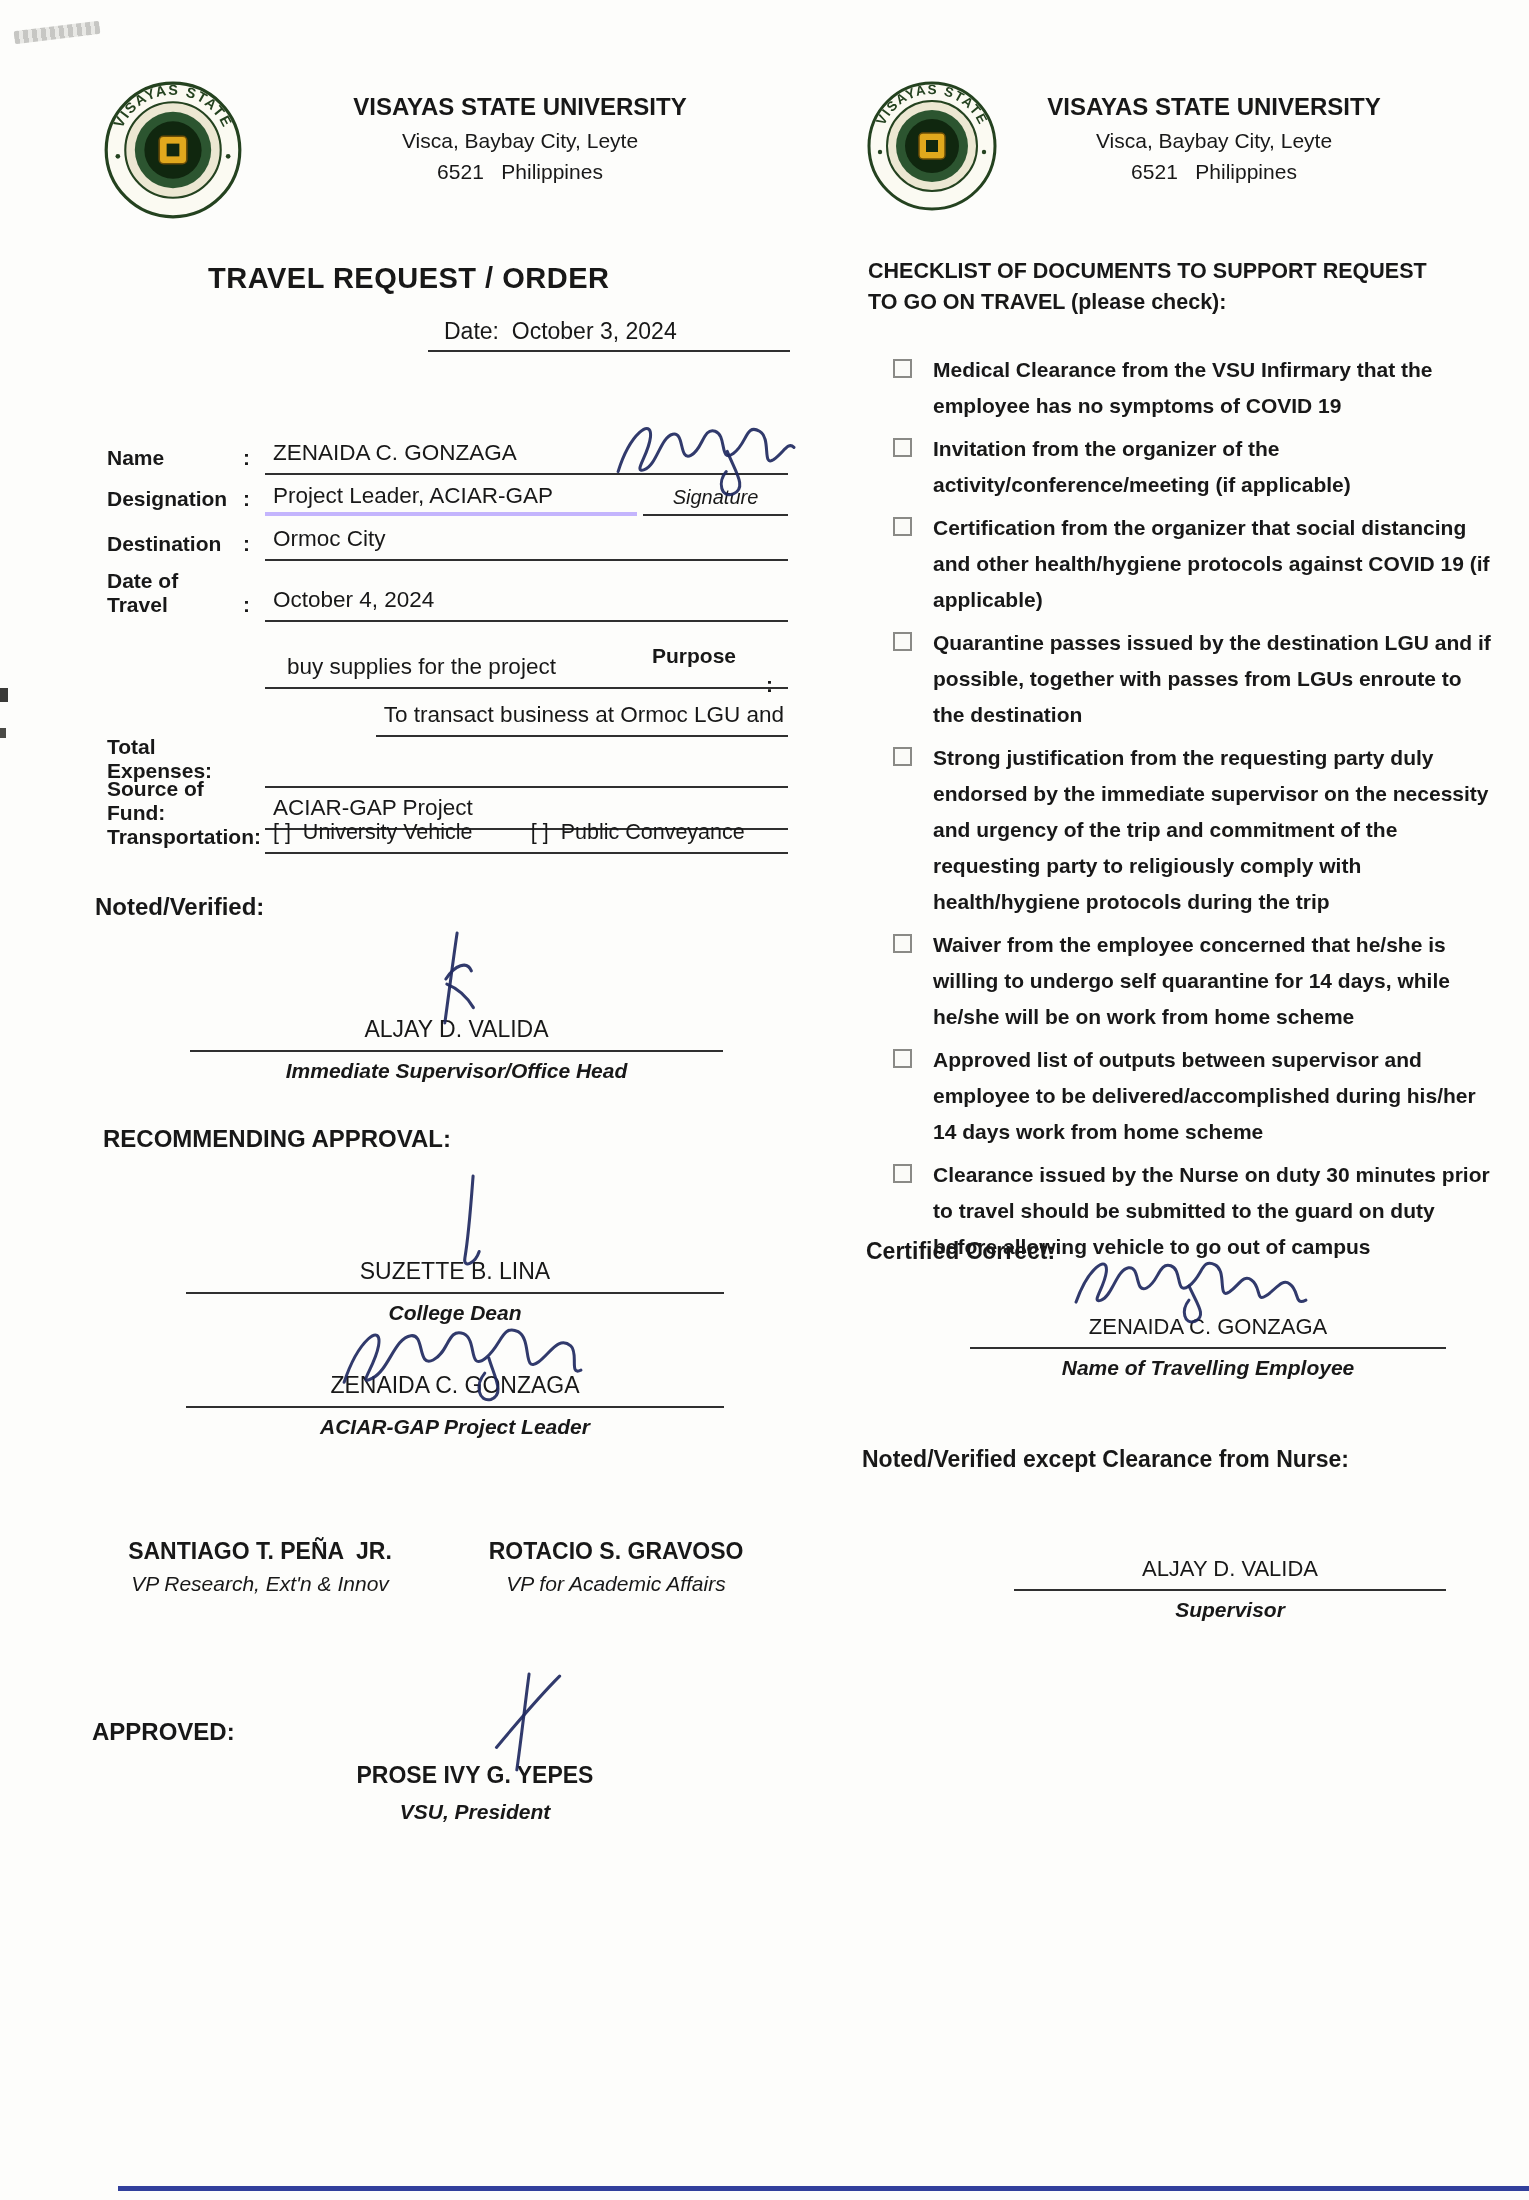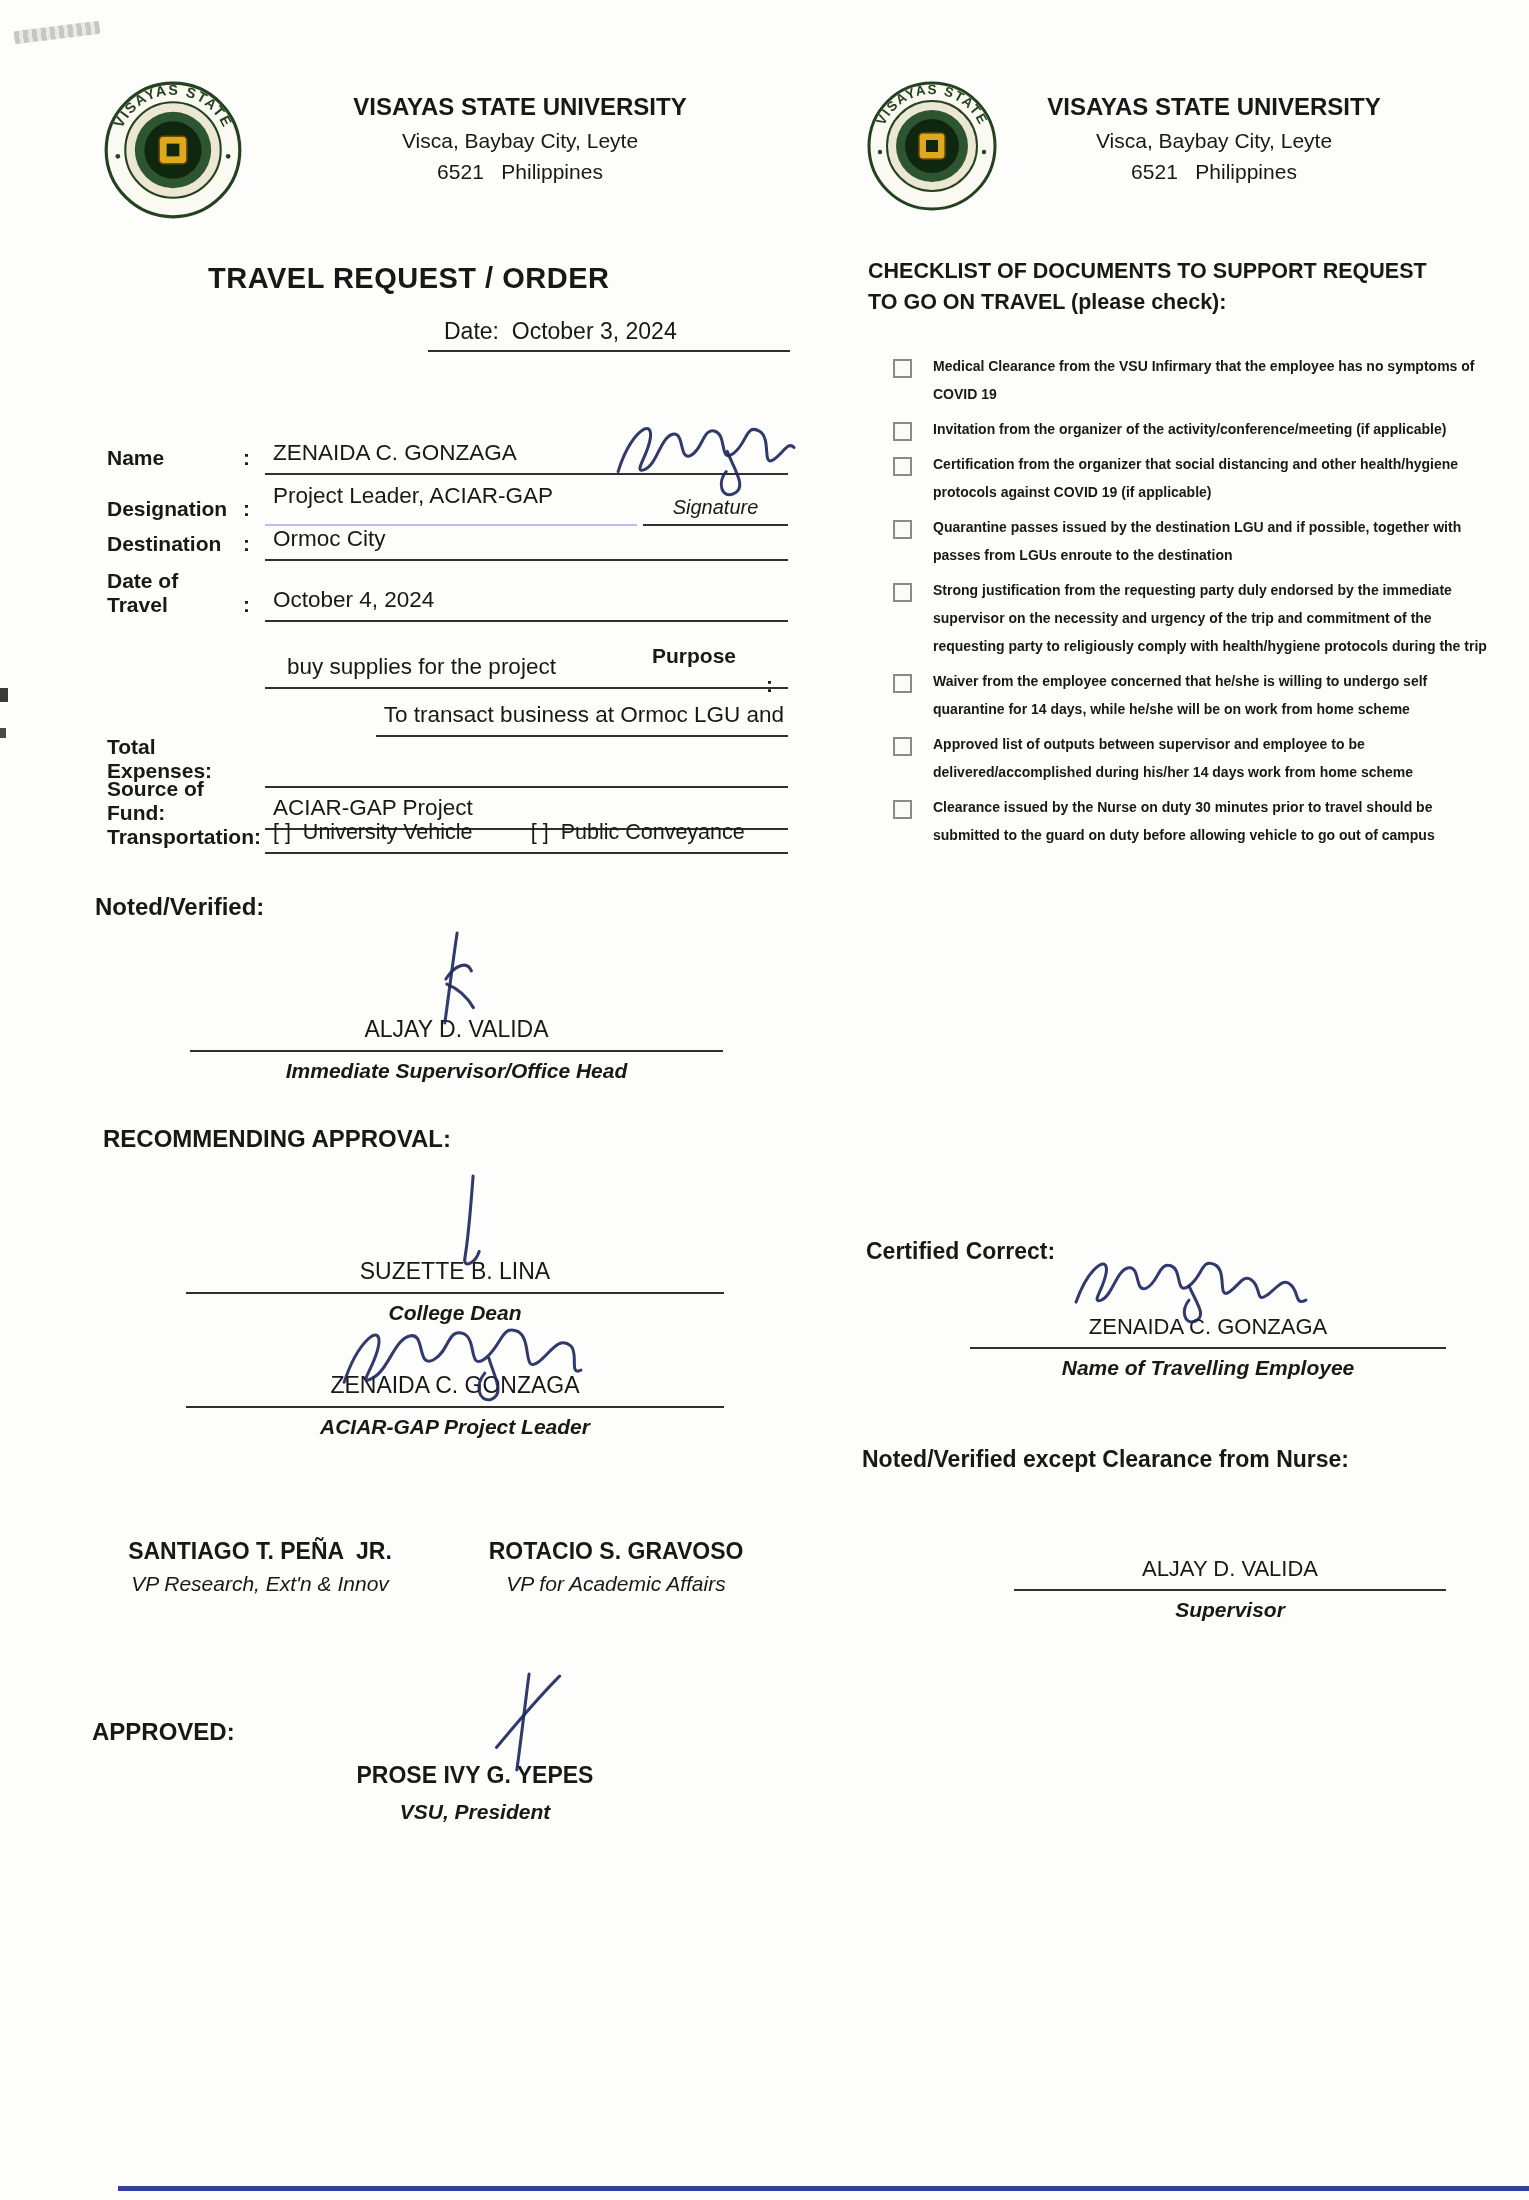--- a/index.html
+++ b/index.html
@@ -31,21 +31,21 @@
   
   .form-title{left:208px;top:262px;font-size:29px;font-weight:bold;letter-spacing:.5px;margin:0;}
   .date-line{left:428px;top:318px;width:346px;border-bottom:2px solid #303030;
     padding:0 0 5px 16px;font-size:23px;white-space:pre;}
 
   .frow{position:absolute;left:107px;width:681px;display:flex;align-items:flex-end;}
   .frow .lbl{width:136px;flex:none;font-weight:bold;font-size:21px;padding-bottom:5px;}
   .frow .lbl-wide{width:158px;flex:none;font-weight:bold;font-size:21px;padding-bottom:5px;}
   .frow .colon{width:22px;flex:none;font-weight:bold;font-size:21px;padding-bottom:5px;}
   .frow .val{flex:1;border-bottom:2px solid #303030;padding:0 4px 5px 8px;font-size:22.5px;min-height:28px;}
-  .frow .val-seg{width:360px;flex:none;border-bottom:2px solid #c4b5fd;padding:0 4px 15px 8px;font-size:22.5px;}
+  .frow .val-seg{width:360px;flex:none;border-bottom:4px solid #c4b5fd;padding:0 4px 3px 8px;font-size:22.5px;}
   .frow .sig-seg{flex:1;margin-left:6px;border-bottom:2px solid #303030;padding:0 0 5px 0;
     font-size:20px;font-style:italic;text-align:center;}
   .frow .spacer{width:158px;flex:none;}
   .indent{padding-left:22px !important;}
   .opt{white-space:pre;font-size:21.5px;}
   .opt + .opt{margin-left:52px;}
 
   .row-name{top:440px;}
   .row-desig{top:483px;}
   .row-dest{top:526px;}
@@ -87,21 +87,21 @@
   .sig-zenaida2{left:332px;top:1312px;width:258px;height:96px;z-index:3;}
   .sig-prose{left:486px;top:1668px;width:80px;height:110px;z-index:3;}
   .sig-cert{left:1068px;top:1248px;width:252px;height:84px;z-index:3;}
 
   
   .chk-title{left:868px;top:256px;width:575px;text-align:left;font-weight:bold;
     font-size:21.5px;line-height:31px;}
   .checklist{left:893px;top:352px;width:608px;}
   .check-item{display:flex;margin-bottom:7px;}
   .cbx{flex:none;width:15px;height:15px;border:2px solid #8a8a86;margin-top:7px;background:#fbfbf8;}
-  .check-text{margin-left:21px;width:560px;font-weight:bold;font-size:14px;line-height:28px;}
+  .check-text{margin-left:21px;width:560px;font-weight:bold;font-size:21px;line-height:36px;}
 </style>
 </head>
 <body>
 
 <div class="page">
 
   <div class="abs artifact-top"></div>
   <div class="abs edge-mark1"></div>
   <div class="abs edge-mark2"></div>
   <div class="abs bottom-line"></div>

